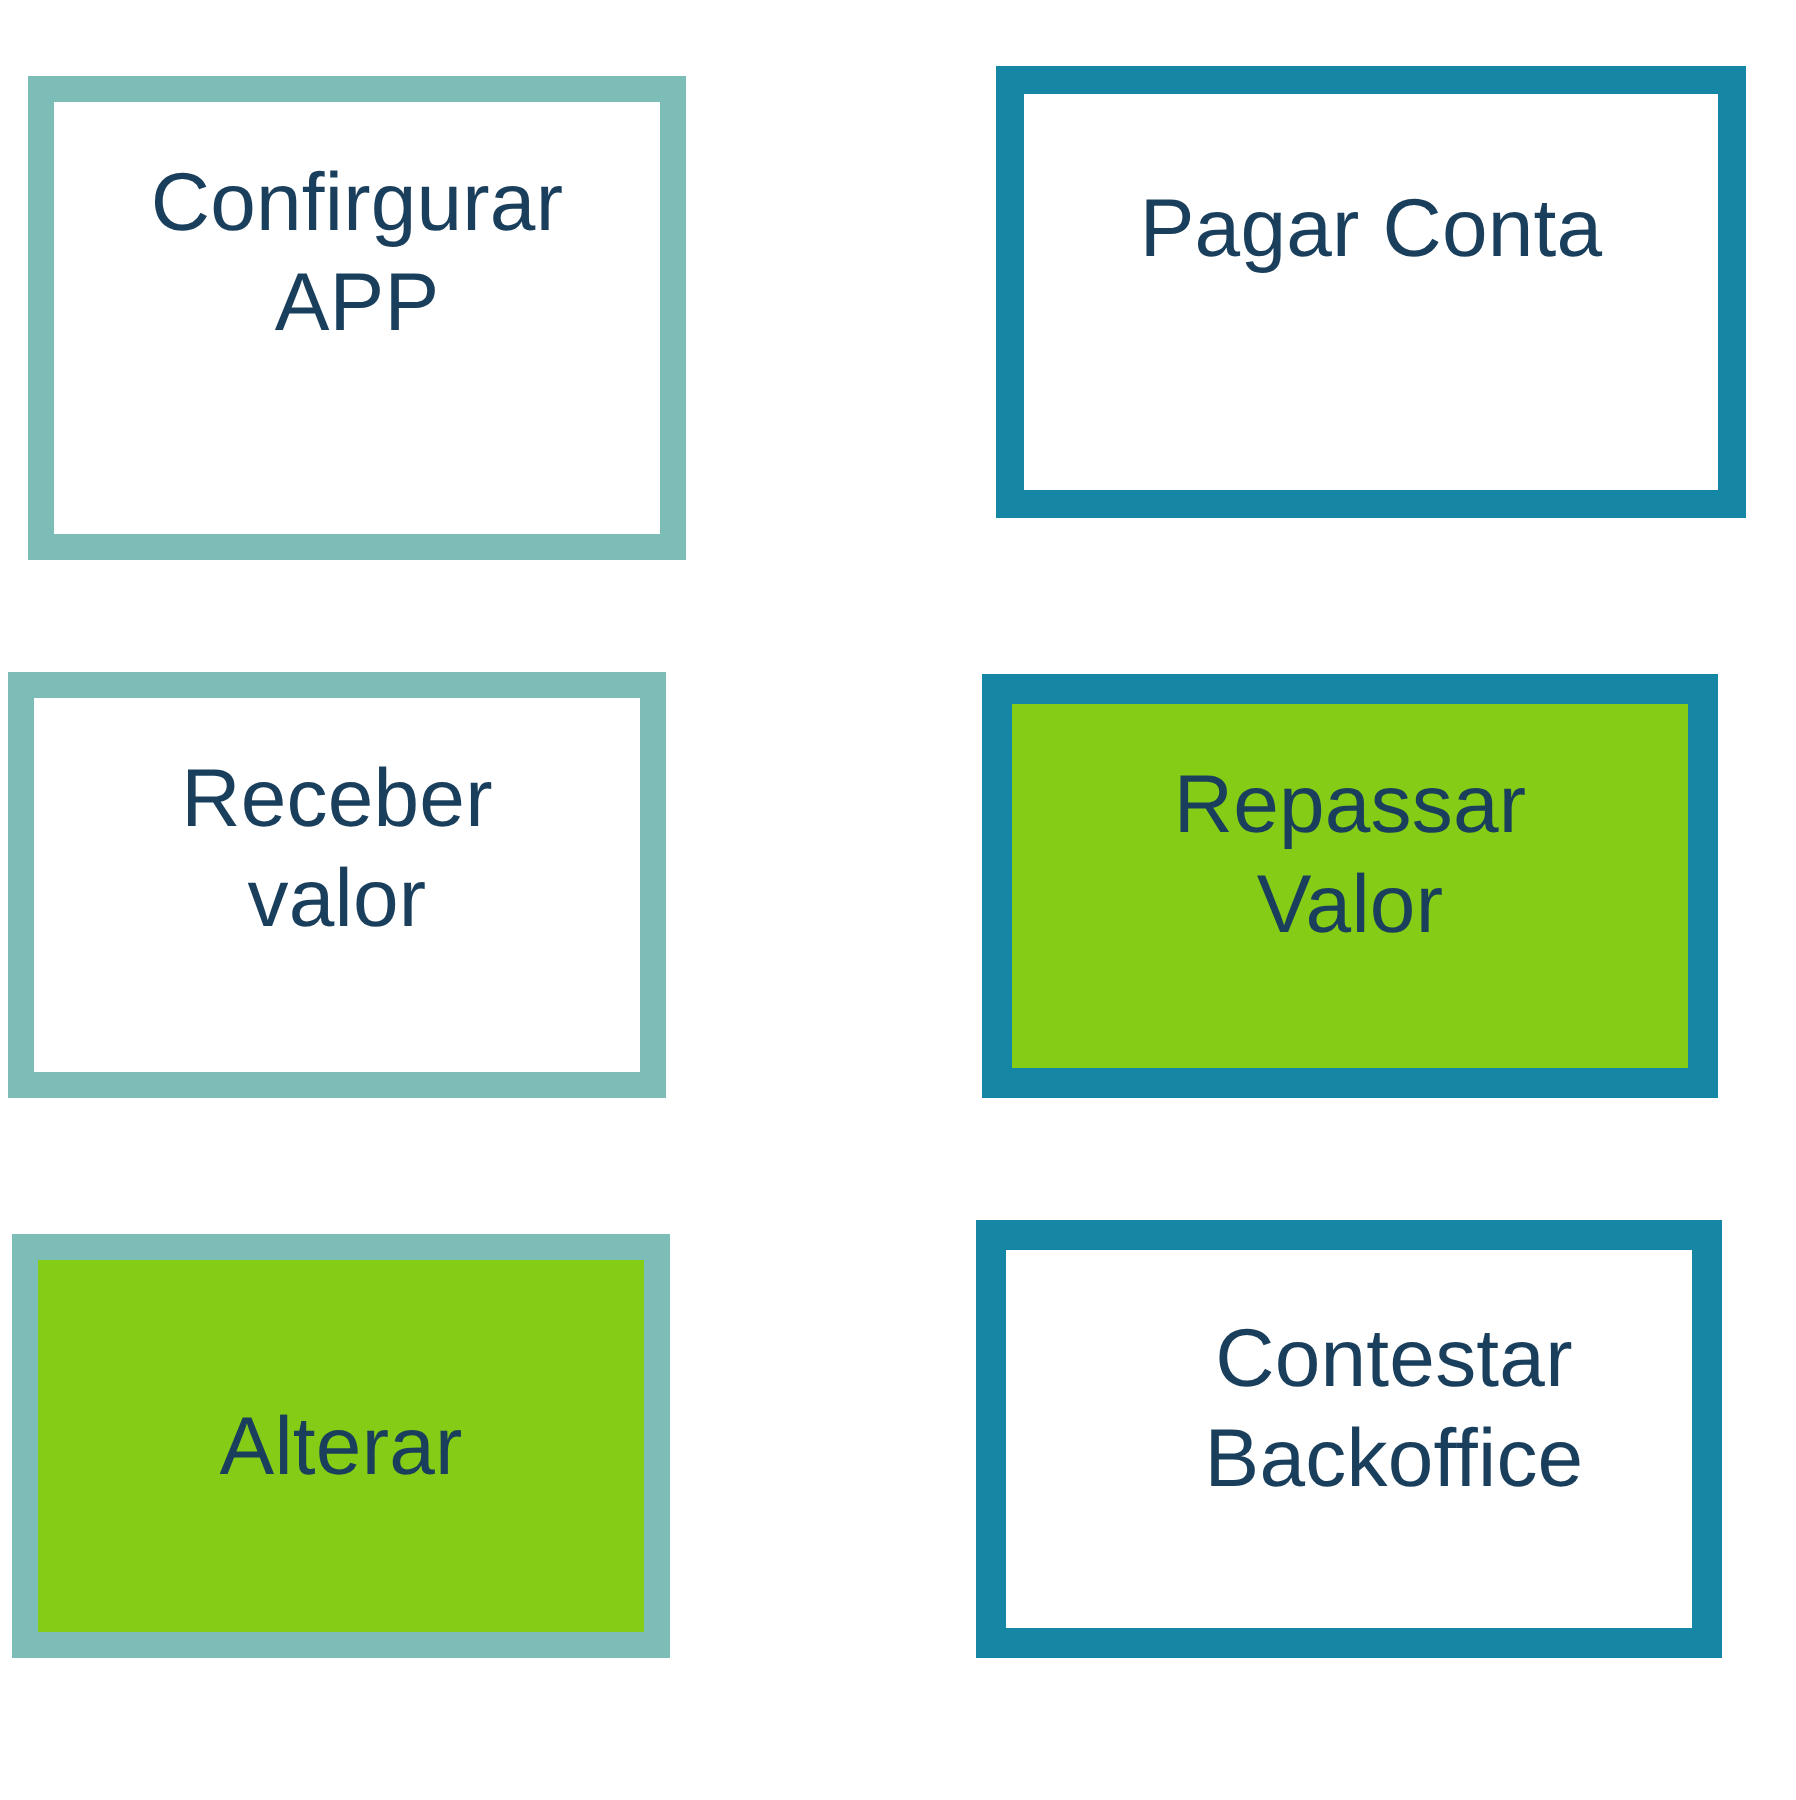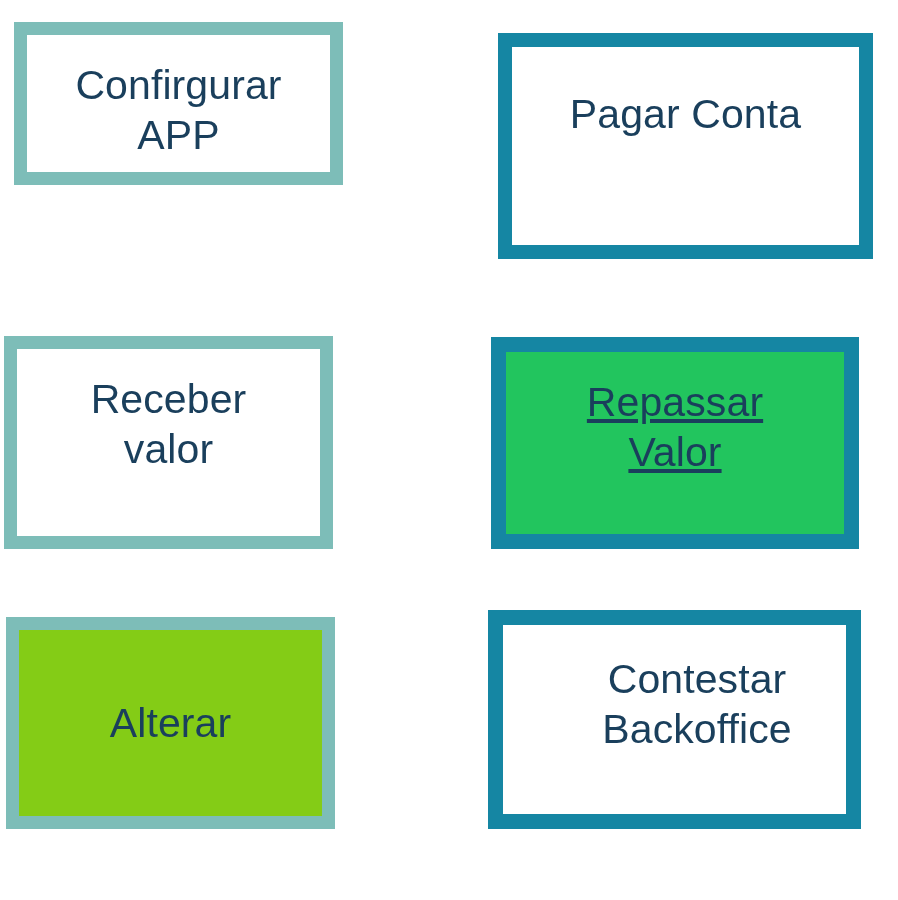--- a/index.html
+++ b/index.html
@@ -30,22 +30,22 @@
   .node-label {
     text-align: center;
     line-height: 1.22;
     letter-spacing: 0.1px;
     white-space: pre-line;
     padding: 0 6px;
   }
 
   
   #box-configurar-app {
-    left: 14px;  top: 22px;
-    width: 329px; height: 163px;
+    left: 14px;  top: 38px;
+    width: 329px; height: 242px;
     border-width: 13px;
     align-items: flex-start;
   }
   #box-configurar-app .node-label {
     font-size: 41px;
     margin-top: 25px;
   }
 
   
   #box-pagar-conta {
@@ -119,21 +119,21 @@
 
   <div class="node-box" id="box-pagar-conta" style="border-color: rgb(21, 134, 163); background-color: rgb(255, 255, 255); color: rgb(26, 63, 92);">
     <div class="node-label">Pagar Conta</div>
   </div>
 
   <div class="node-box" id="box-receber-valor" style="border-color: rgb(125, 189, 184); background-color: rgb(255, 255, 255); color: rgb(26, 63, 92);">
     <div class="node-label">Receber
 valor</div>
   </div>
 
-  <div class="node-box" id="box-repassar-valor" style="border-color: rgb(21, 134, 163); background-color: #22c55e; color: rgb(26, 63, 92); text-decoration: underline;">
+  <div class="node-box" id="box-repassar-valor" style="border-color: rgb(21, 134, 163); background-color: #84cc16; color: rgb(26, 63, 92);">
     <div class="node-label">Repassar
 Valor</div>
   </div>
 
   <div class="node-box" id="box-alterar" style="border-color: rgb(125, 189, 184); background-color: #84cc16; color: rgb(26, 63, 92);">
     <div class="node-label">Alterar</div>
   </div>
 
   <div class="node-box" id="box-contestar-backoffice" style="border-color: rgb(21, 134, 163); background-color: rgb(255, 255, 255); color: rgb(26, 63, 92); padding-left: 45px;">
     <div class="node-label">Contestar

